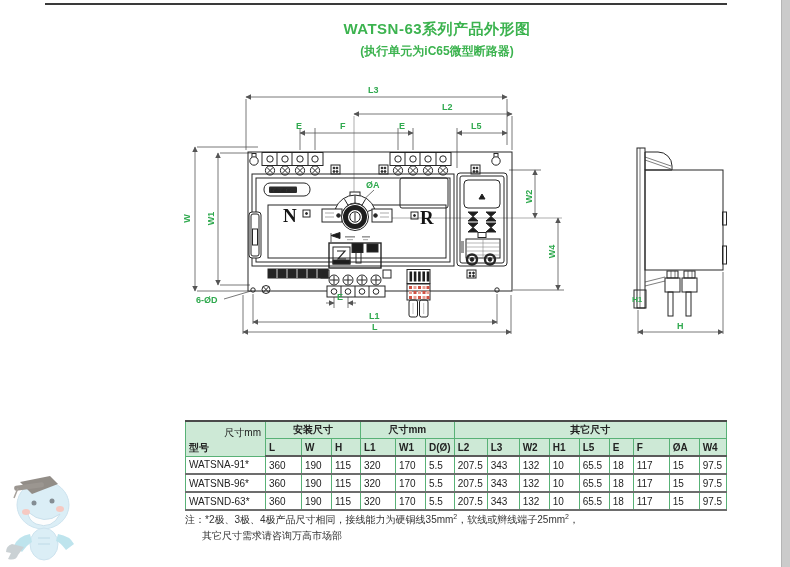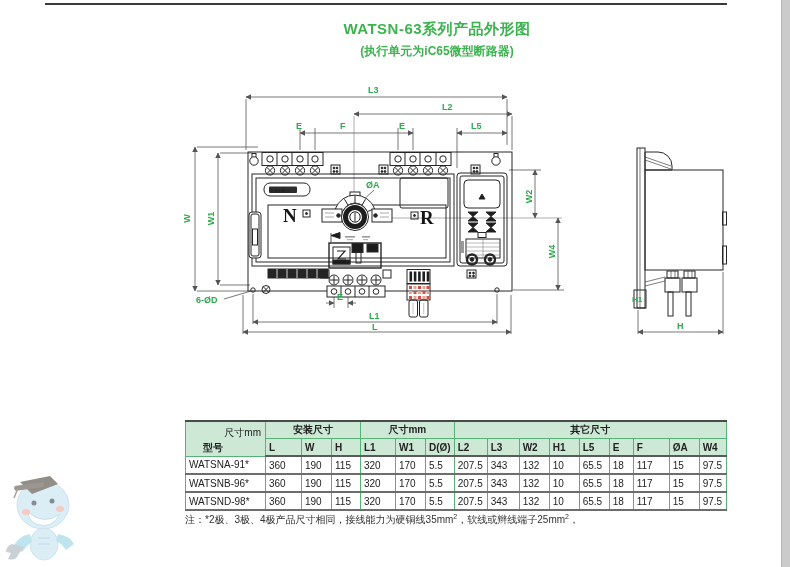--- a/index.html
+++ b/index.html
@@ -21,21 +21,21 @@
         font-size:10px;color:#222;}
   .spec td,.spec th{border-left:1px solid #58b176;border-right:1px solid #58b176;
         padding:0 3px;height:16px;vertical-align:middle;text-align:left;white-space:nowrap;overflow:hidden;}
   .spec .ghead td,.spec .chead td{background:#cde9d6;font-weight:700;}
   .spec .ghead td{text-align:center;border-top:2px solid #4a4a4a;border-bottom:1px solid #58b176;}
   .spec .chead td{border-bottom:2px solid #5a5a5a;}
   .spec .drow td{border-bottom:2px solid #6d6d6d;background:#fff;}
   .corner{position:relative;background:#cde9d6;
      background-image:linear-gradient(to bottom right,transparent calc(50% - 1px),#4a4a4a calc(50% - 1px),#4a4a4a calc(50% + 0px),transparent calc(50% + 0px));}
   .corner .c-top{position:absolute;right:4px;top:4px;font-weight:400;}
-  .corner .c-bot{position:absolute;left:17px;bottom:1px;font-weight:700;margin-top:19px;}
+  .corner .c-bot{position:absolute;left:3px;bottom:1px;font-weight:700;margin-top:19px;}
   .notes{position:absolute;left:185px;top:512px;font-size:10px;color:#333;line-height:1.55;}
   .notes sup{font-size:7px;}
   .notes .indent{padding-left:17px;}
   
   .wm{position:absolute;left:0;top:460px;width:190px;height:107px;color:#bdbdbd;}
 </style>
 </head>
 <body>
 
 <div class="page">
@@ -461,21 +461,21 @@
       <td>343</td>
       <td>132</td>
       <td>10</td>
       <td>65.5</td>
       <td>18</td>
       <td>117</td>
       <td>15</td>
       <td>97.5</td>
     </tr>
     <tr class="drow">
-      <td>WATSND-98*</td>
+      <td>WATSND-63*</td>
       <td>360</td>
       <td>190</td>
       <td>115</td>
       <td>320</td>
       <td>170</td>
       <td>5.5</td>
       <td>207.5</td>
       <td>343</td>
       <td>132</td>
       <td>10</td>
@@ -483,20 +483,21 @@
       <td>18</td>
       <td>117</td>
       <td>15</td>
       <td>97.5</td>
     </tr>
   </tbody>
     </table>
 
   <div class="notes">
     <div><span>注：*2极、3极、4极产品尺寸相同，接线能力为硬铜线35mm</span><sup>2</sup><span>，软线或辫线端子25mm</span><sup>2</sup><span>，</span></div>
+    <div class="indent">其它尺寸需求请咨询万高市场部</div>
   </div>
 
   <div class="wm">
     <svg width="190" height="107" viewBox="0 0 190 107" style="opacity:.75;">
       <g>
         <ellipse cx="43" cy="45" rx="26" ry="24" fill="#cfe9f4" stroke="#bcd9e8" stroke-width="1"></ellipse>
         <path d="M20,22 l30,-6 l8,8 -26,10 z" fill="#6e6760"></path>
         <rect x="14" y="24" width="30" height="5" rx="2" fill="#7a736c" transform="rotate(-8 29 26)"></rect>
         <line x1="18" y1="28" x2="14" y2="38" stroke="#8a837c" stroke-width="1.5"></line>
         <circle cx="34" cy="43" r="2.5" fill="#5b6770"></circle>

